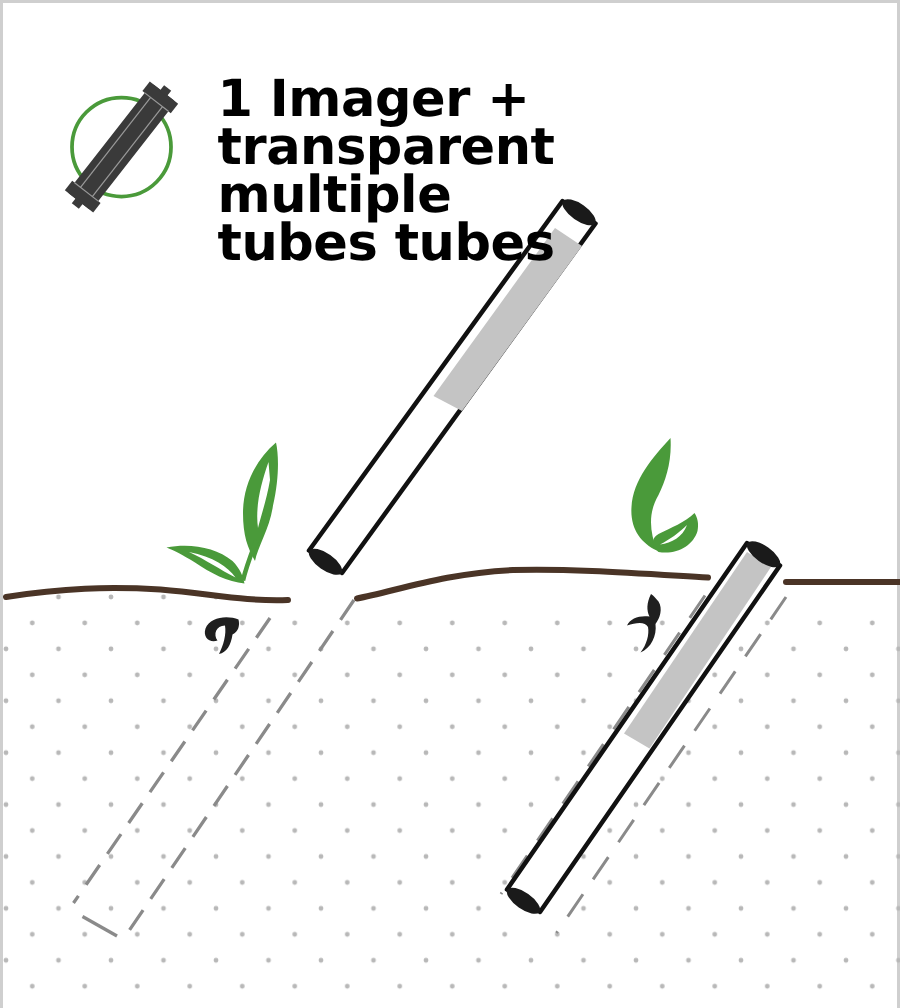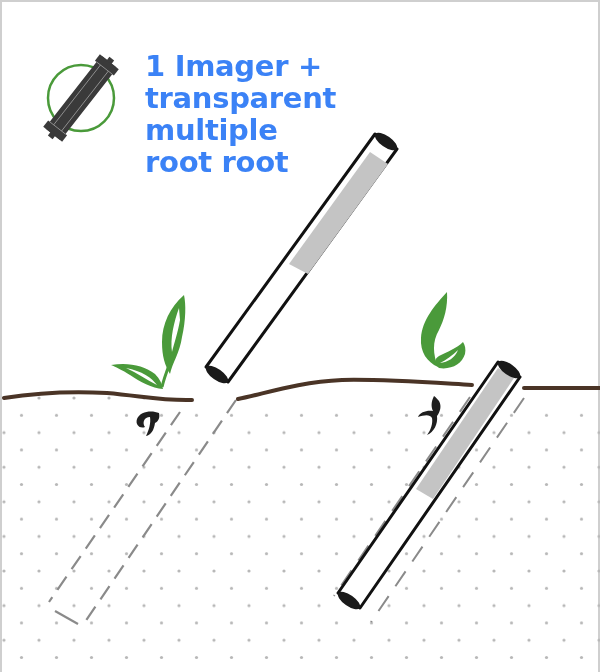--- a/index.html
+++ b/index.html
@@ -10,23 +10,23 @@
     border-top: 2px solid #cfcfcf;
     border-left: 2px solid #cfcfcf;
     border-right: 2px solid #cfcfcf;
     background: #ffffff;
   }
   svg { position: absolute; left: 0; top: 0; }
   .title {
     position: absolute; left: 143px; top: 48px;
     font-family: "DejaVu Sans", sans-serif;
     font-weight: bold;
-    font-size: 29px;
+    font-size: 34px;
     line-height: 32px;
-    color: #3b82f6;
+    color: #000000;
     letter-spacing: -0.3px;
   }
   .title span { display: block; }
 </style>
 </head>
 <body>
 
 <div class="frame">
 
   <svg width="600" height="672" viewBox="0 0 600 672">
@@ -110,16 +110,16 @@
         <rect x="76" y="46" width="6" height="5" fill="#3a3a3a"></rect>
         <rect x="76" y="141" width="6" height="5" fill="#3a3a3a"></rect>
       </g>
     </g>
   </svg>
 
   <div class="title">
     <span>1 Imager +</span>
     <span>transparent</span>
     <span>multiple</span>
-    <span>root root</span>
+    <span>tubes tubes</span>
   </div>
 
 </div>
 
 </body></html>

